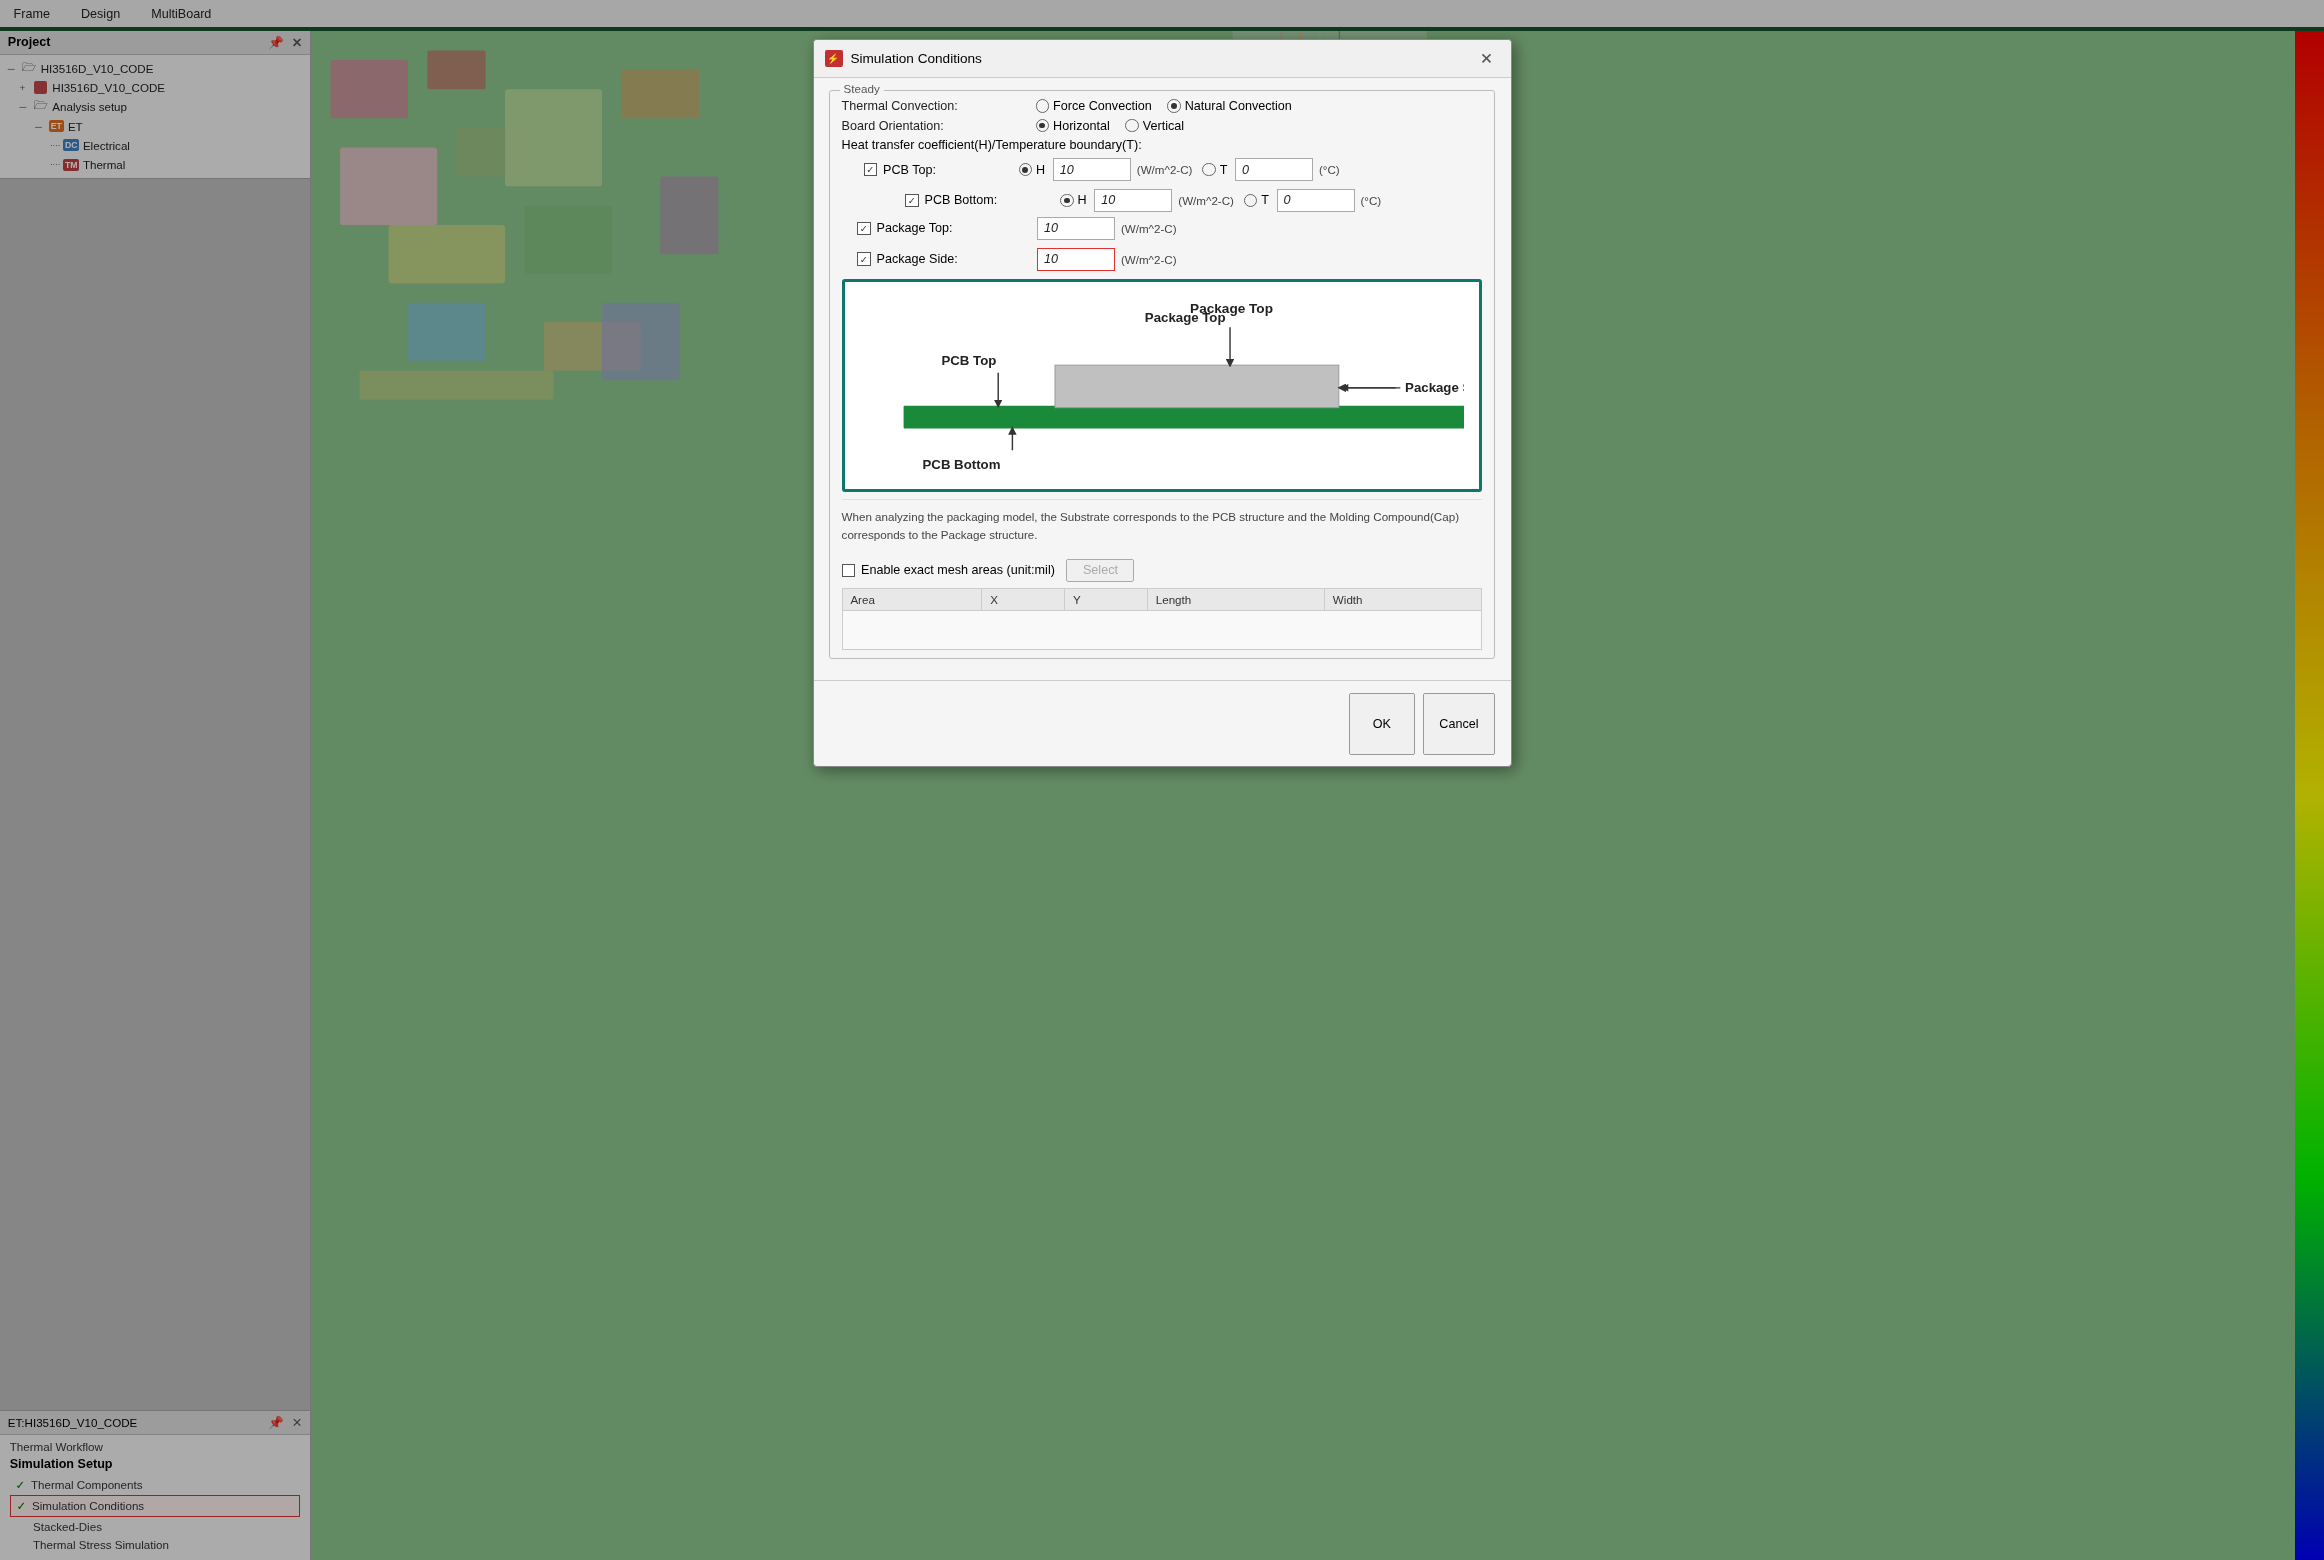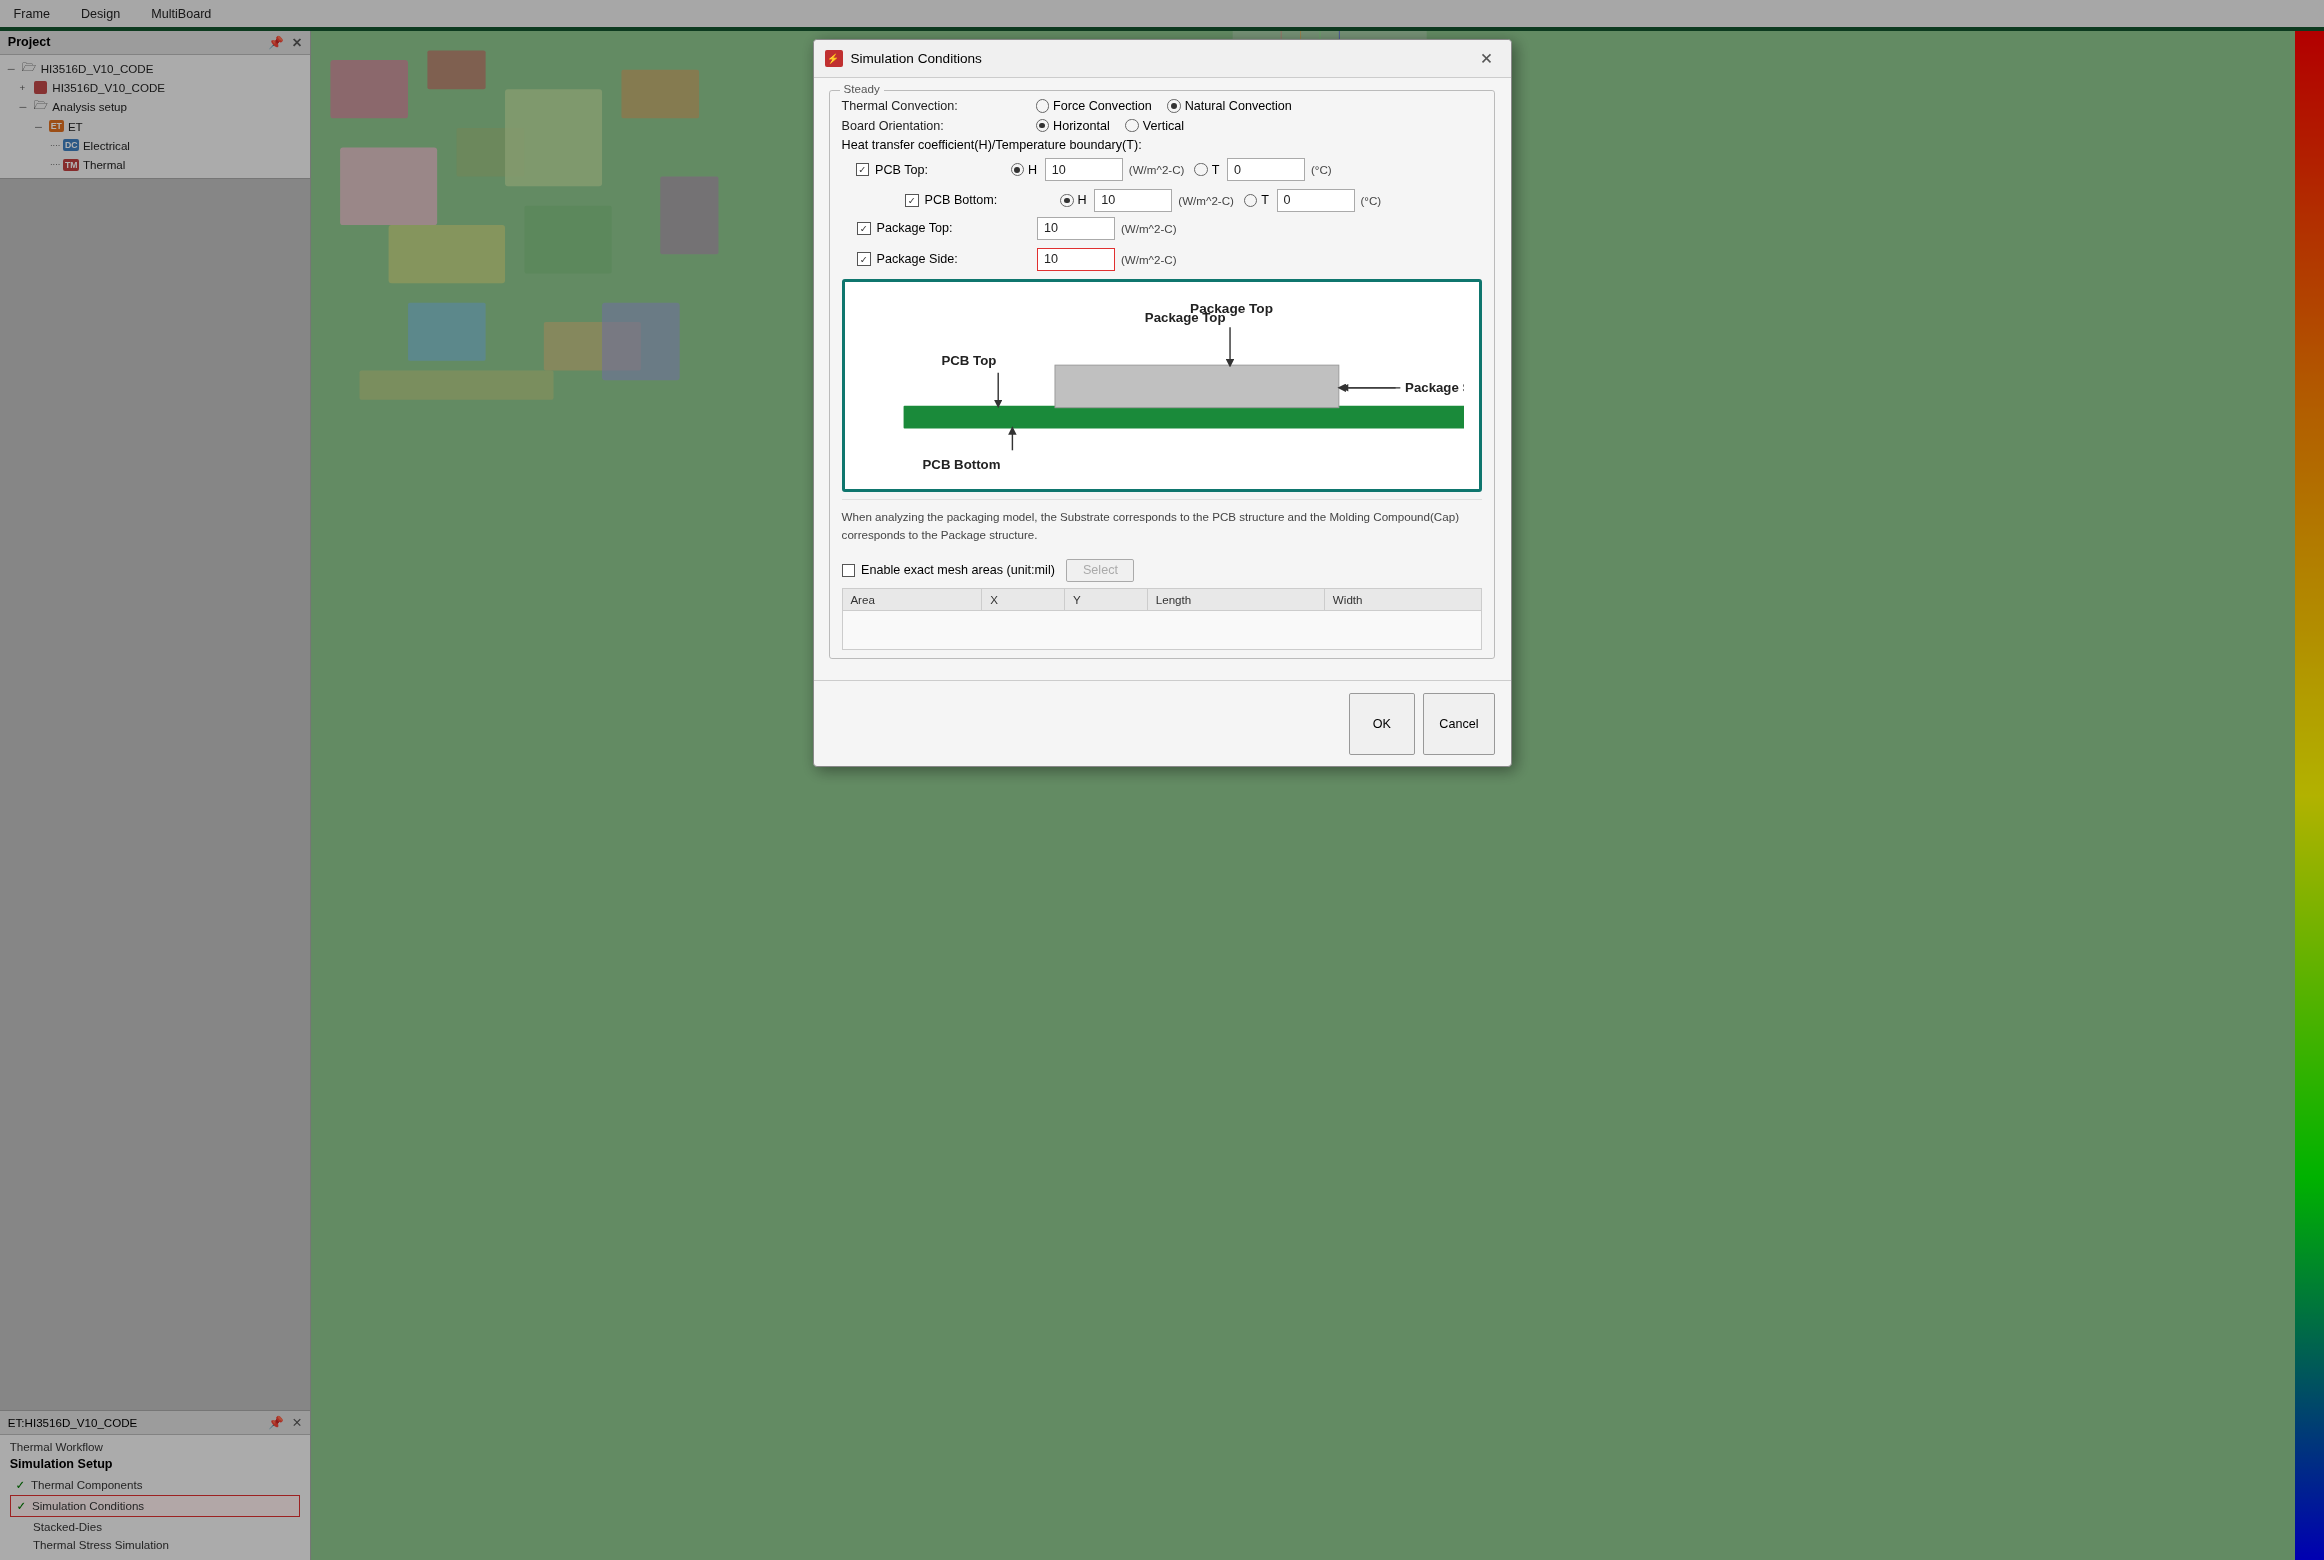--- a/index.html
+++ b/index.html
@@ -346,20 +346,21 @@
     
     .form-input {
       border: 1px solid #aaa;
       background: white;
       padding: 1.9px 5.8px;
       font-size: 12.6px;
       height: 23px;
       width: 78px;
       color: #222;
       outline: none;
+      font-style: italic;
     }
     .form-input.highlighted {
       border: 1.9px solid #e03030;
     }
 
     .unit-label {
       color: #444;
       margin-left: 5.8px;
       font-size: 11.6px;
     }
@@ -658,21 +659,21 @@
               <div class="radio-circle"></div>
               <span>Vertical</span>
             </div>
           </div>
         </div>
 
         <div class="form-row">
           <span>Heat transfer coefficient(H)/Temperature boundary(T):</span>
         </div>
 
-        <div class="form-row" style="margin-left: 14px; margin-bottom: 7.8px;">
+        <div class="form-row" style="margin-left: 22px; margin-bottom: 7.8px;">
           <div class="checkbox-item" style="min-width: 155px;">
             <div class="checkbox-box checked"></div>
             <span>PCB Top:</span>
           </div>
           <div class="radio-item" style="margin-right: 7.8px;">
             <div class="radio-circle checked"></div>
             <span>H</span>
           </div>
           <input class="form-input" type="text" value="10" style="">
           <span class="unit-label">(W/m^2-C)</span>

